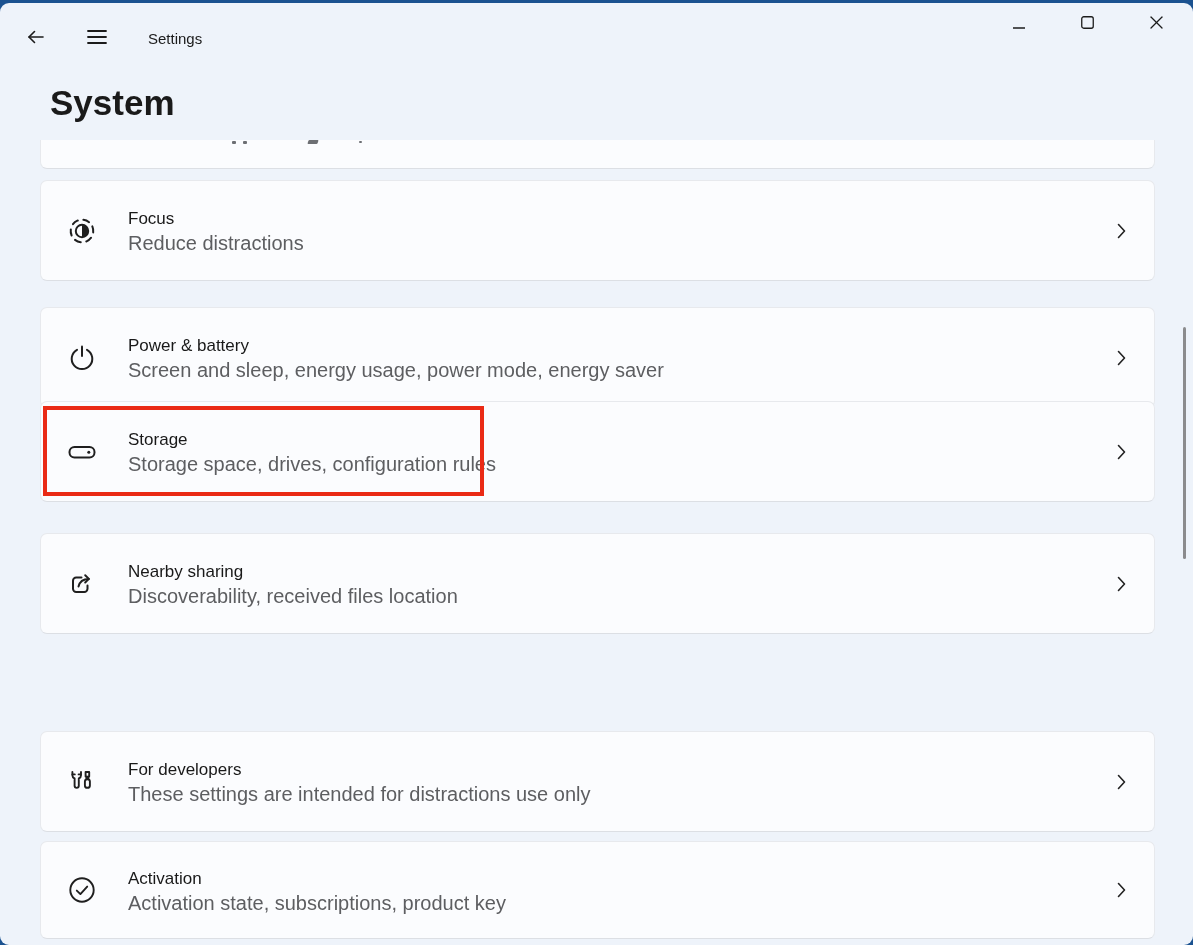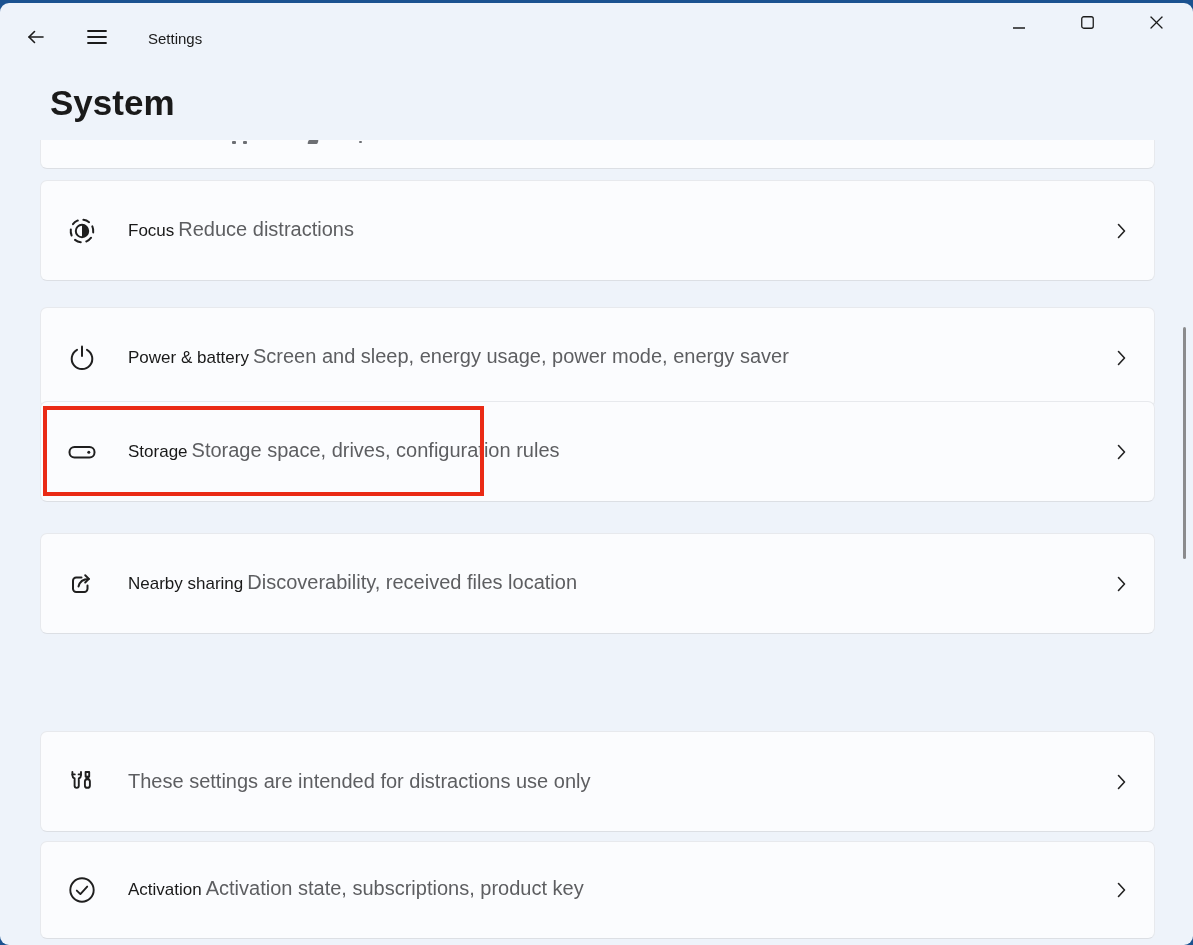--- a/index.html
+++ b/index.html
@@ -42,21 +42,21 @@
   }
   .card-sliver{
     top:137px;height:29px;border-top:none;border-radius:0 0 7px 7px;display:block;
   }
   .rem{position:absolute;background:#6d6f73;border-radius:1px;}
   .rem1{left:191px;top:1px;width:4px;height:3px;}
   .rem2{left:202px;top:1px;width:4px;height:3px;}
   .rem3{left:267px;top:0;width:10px;height:4px;transform:skewX(-18deg);}
   .rem4{left:318px;top:1px;width:3px;height:2px;}
   .icon{width:30px;height:30px;flex:none;margin-right:31px;display:flex;align-items:center;justify-content:center;}
-  .texts{display:flex;flex-direction:row;gap:4px;min-width:0;}
+  .texts{display:flex;flex-direction:column;gap:4px;min-width:0;}
   .card-title{font-size:17px;color:#191919;line-height:22px;}
   .card-sub{font-size:20px;color:#5d5e61;line-height:19px;}
   .chev{margin-left:auto;flex:none;display:flex;align-items:center;}
   
   .red-annotation{
     position:absolute;left:43px;top:403px;width:441px;height:90px;box-sizing:border-box;
     border:4px solid #ea2a15;pointer-events:none;z-index:5;
   }
   .scroll-thumb{
     position:absolute;left:1183px;top:324px;width:3px;height:232px;
@@ -202,20 +202,21 @@
     <span class="icon">
       <svg width="30" height="30" viewBox="0 0 30 30" fill="none" stroke="#1f1f1f" stroke-width="1.9" stroke-linecap="round" stroke-linejoin="round">
         <path d="M5.4 5 v3.2 a3.6 3.6 0 0 0 2.2 3.3 V18.8 a2.1 2.1 0 0 0 4.2 0 V11.5 a3.6 3.6 0 0 0 2.2 -3.3 V5"></path>
         <path d="M5.4 7.4 h2.4 M11.6 7.4 h2"></path>
         <path d="M18.6 5 h3.6 v4.6 h-3.6 z"></path>
         <rect x="17.9" y="12.2" width="5" height="8.6" rx="2.4"></rect>
         <path d="M19.5 9.6 v2.6 M21.3 9.6 v2.6"></path>
       </svg>
     </span>
     <span class="texts">
+      <span class="card-title">For developers</span>
       <span class="card-sub">These settings are intended for distractions use only</span>
     </span>
     <span class="chev">
       <svg width="9" height="16" viewBox="0 0 9 16" fill="none" stroke="#222" stroke-width="1.6" stroke-linecap="round" stroke-linejoin="round">
           <path d="M1.5 1.5 L7.5 8 L1.5 14.5"></path>
         </svg>
     </span>
   </div>
 
   <div class="card" style="top:838px;height:98px">

